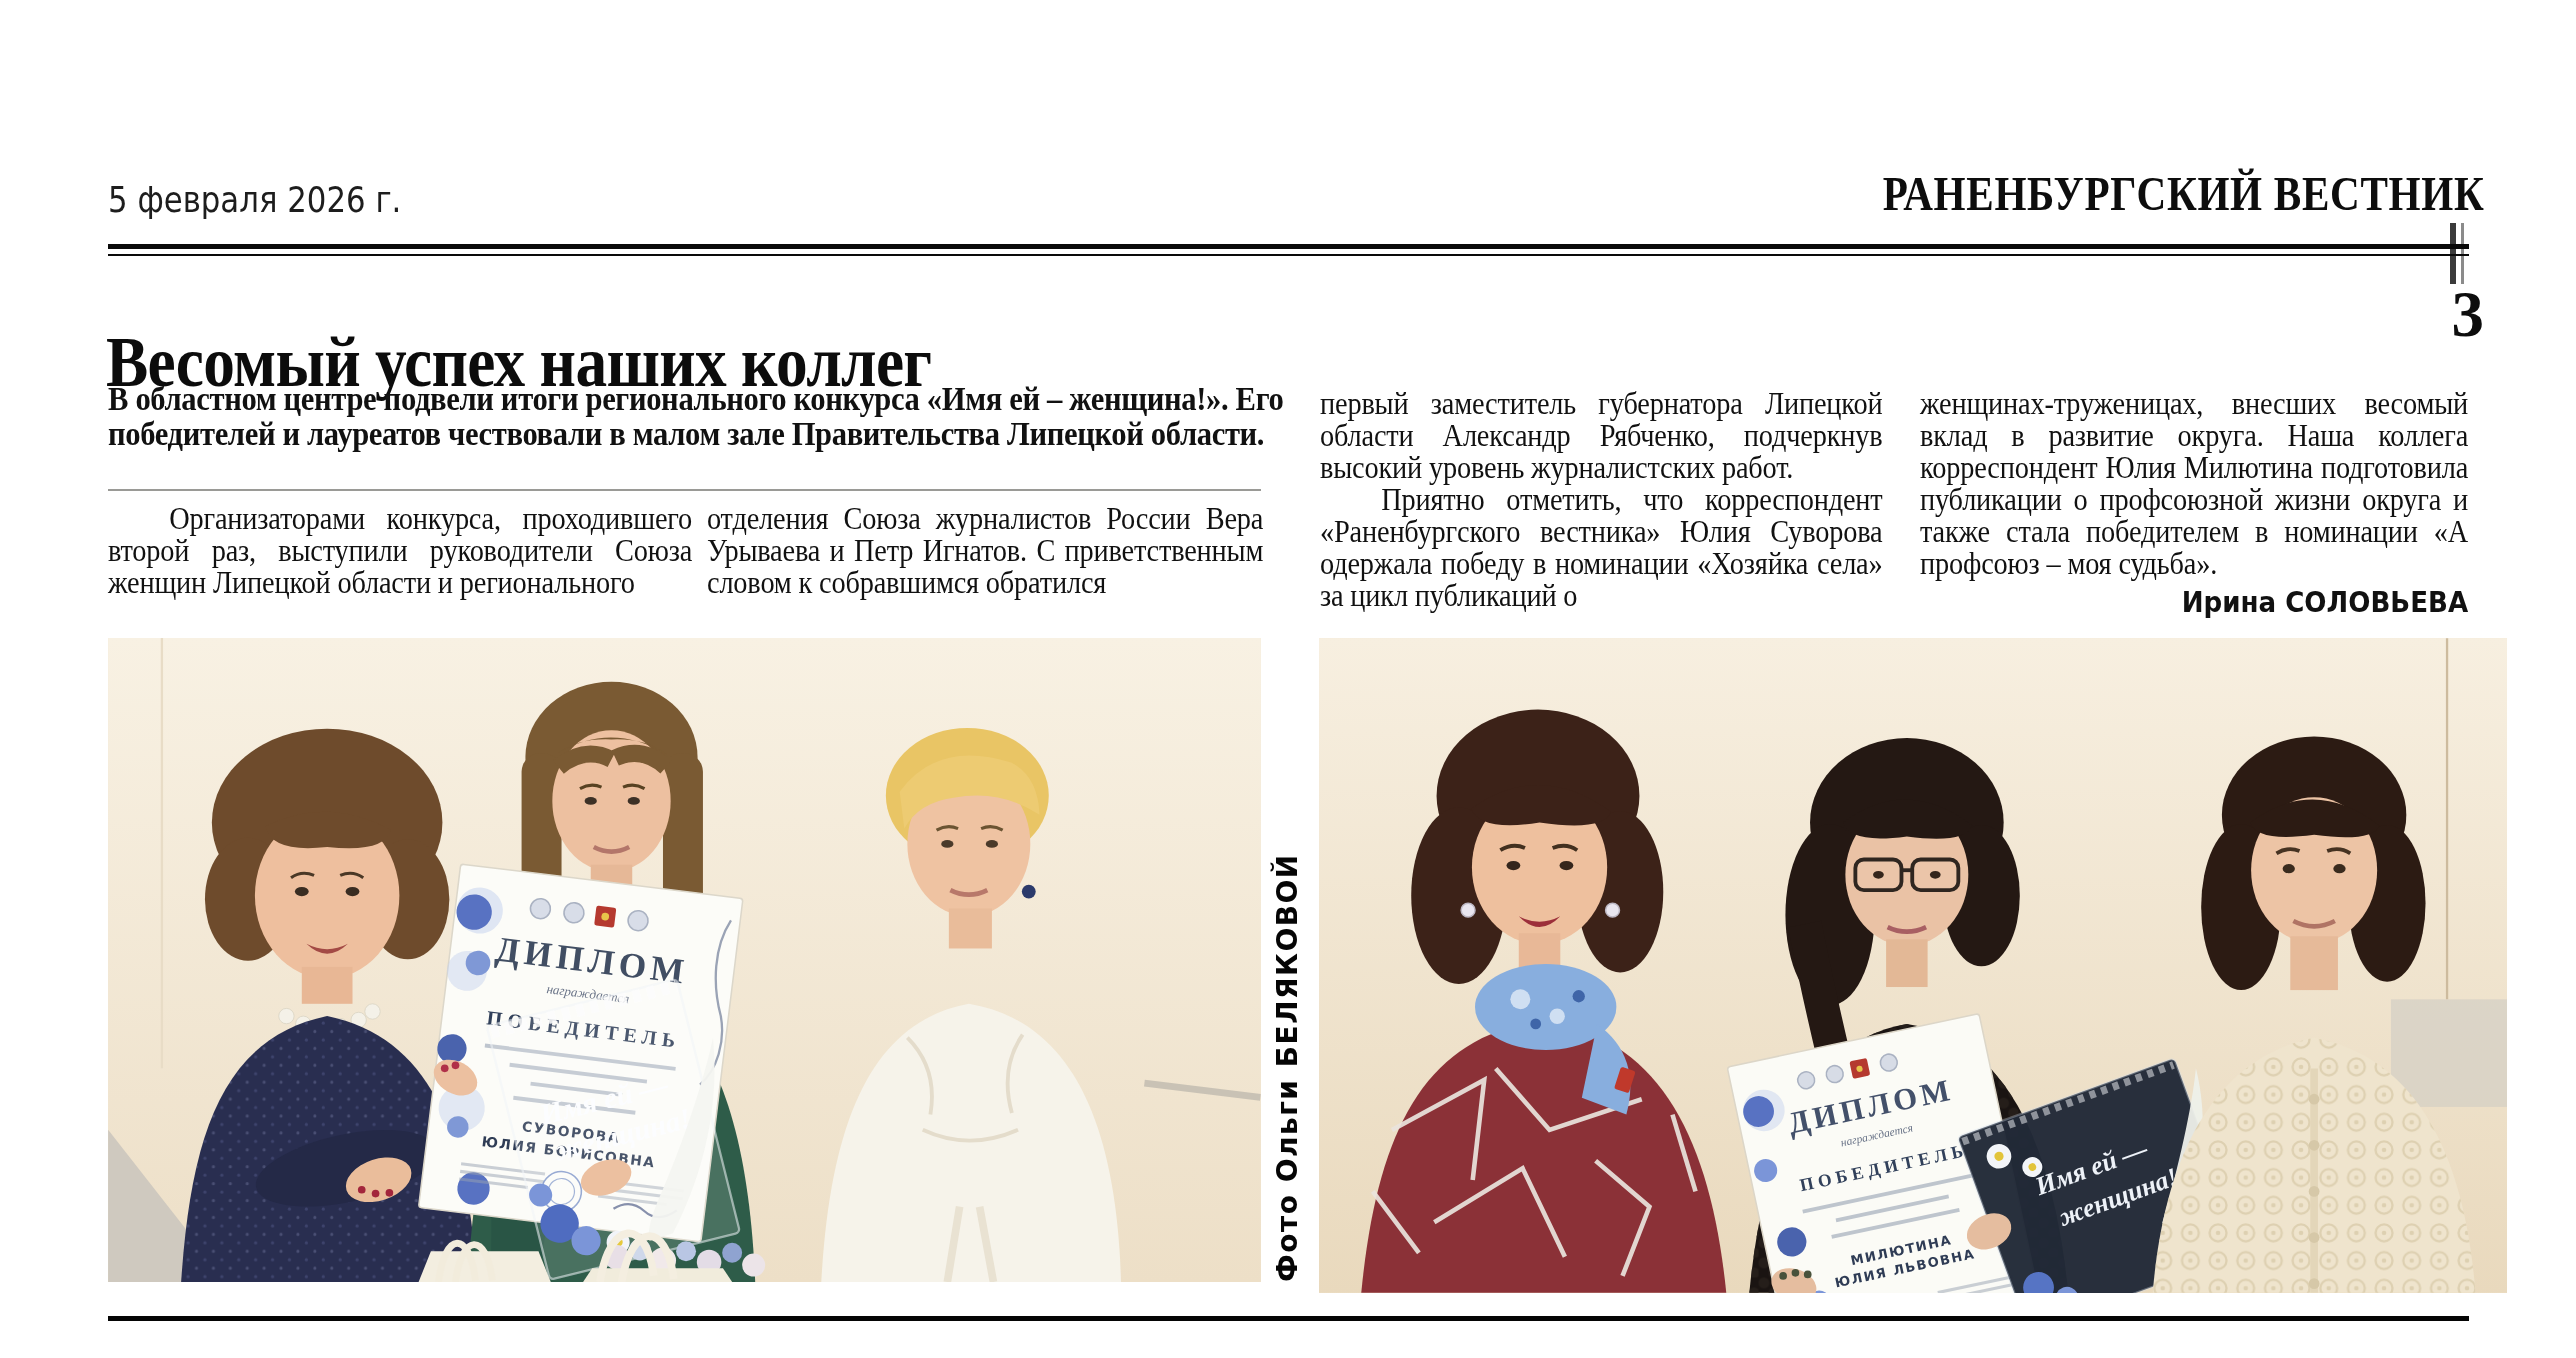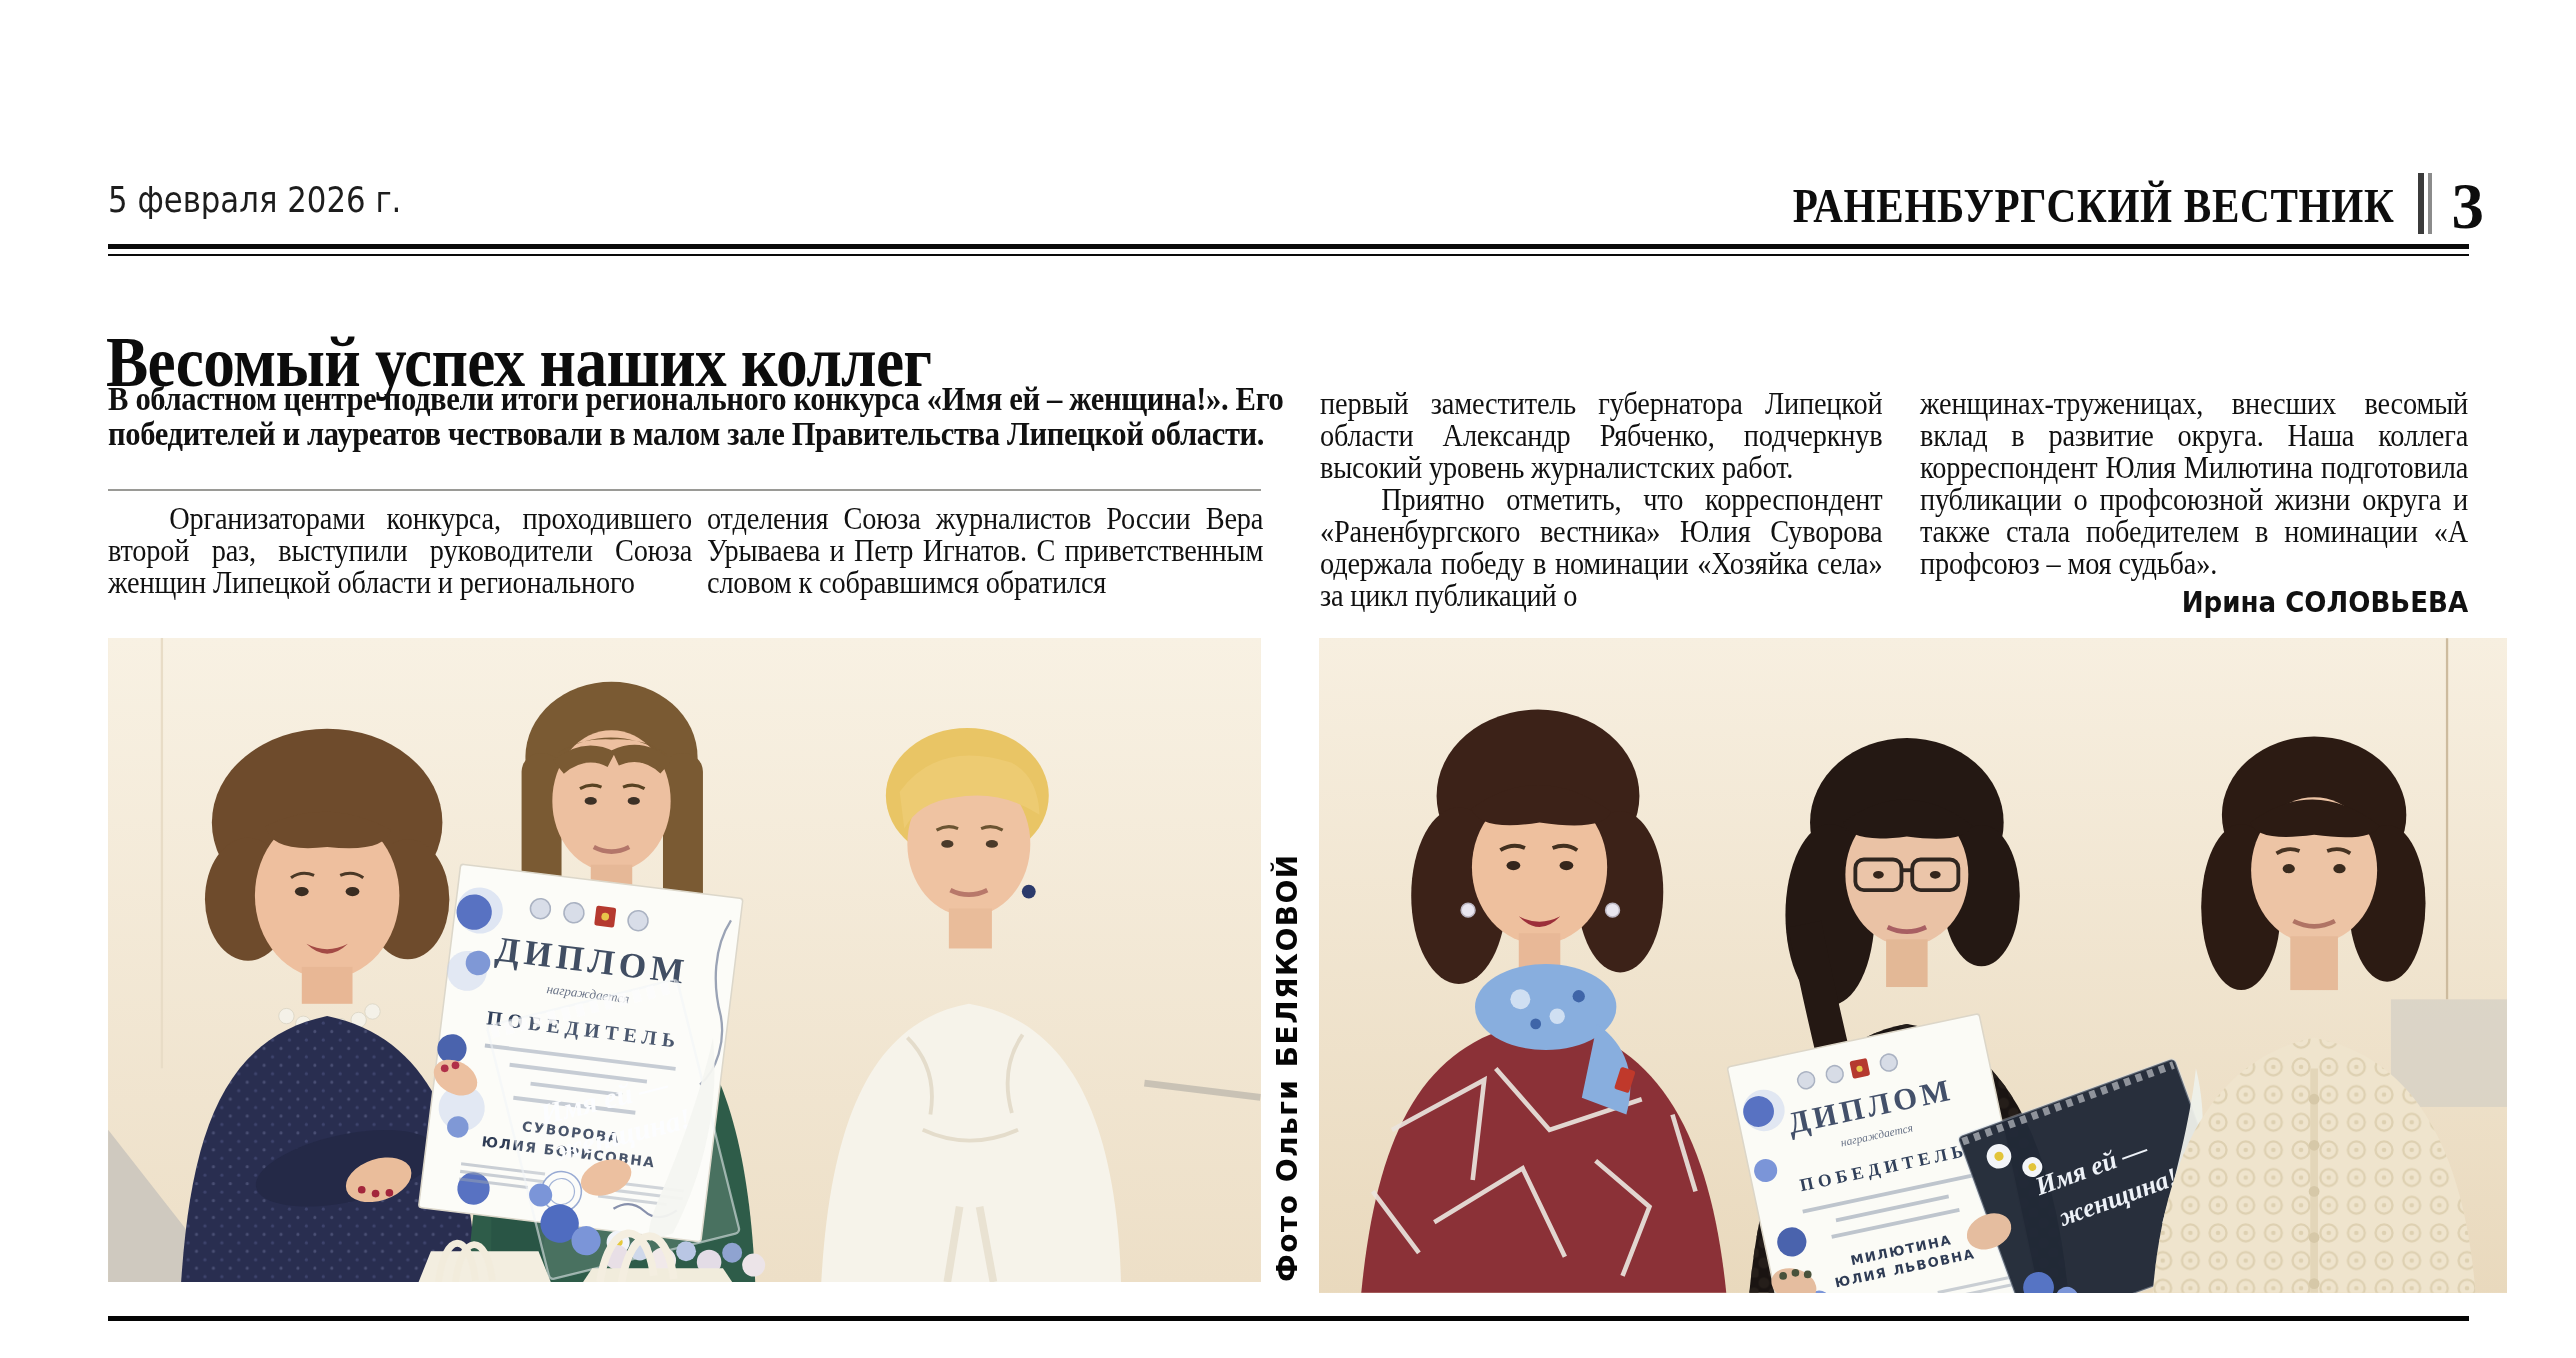--- a/index.html
+++ b/index.html
@@ -10,21 +10,21 @@
   }
   .abs{position:absolute;}
 
   
   .date{
     left:108px;top:180px;font-family:"DejaVu Sans",sans-serif;
     font-size:35px;color:#1d1d1d;
     transform:scaleX(.88);transform-origin:0 50%;white-space:nowrap;
   }
   .masthead-row{
-    right:92px;top:169px;height:66px;display:flex;align-items:flex-end;
+    right:92px;top:169px;height:66px;display:flex;align-items:flex-end;flex-direction:column;
   }
   .masthead{
     font-family:"Liberation Serif",serif;font-weight:bold;font-size:49px;
     letter-spacing:0.8px;color:#0d0d0d;white-space:nowrap;
     transform:scaleX(.84);transform-origin:100% 50%;line-height:1;
     padding-bottom:4.6px;
   }
   .mast-bars{display:flex;align-items:flex-end;gap:4.6px;margin:0 20px 1.5px 23px;height:61px;}
   .mast-bar-1{width:6.1px;height:61px;background:#3b3b3b;}
   .mast-bar-2{width:3.1px;height:61px;background:#8b8b8b;}

